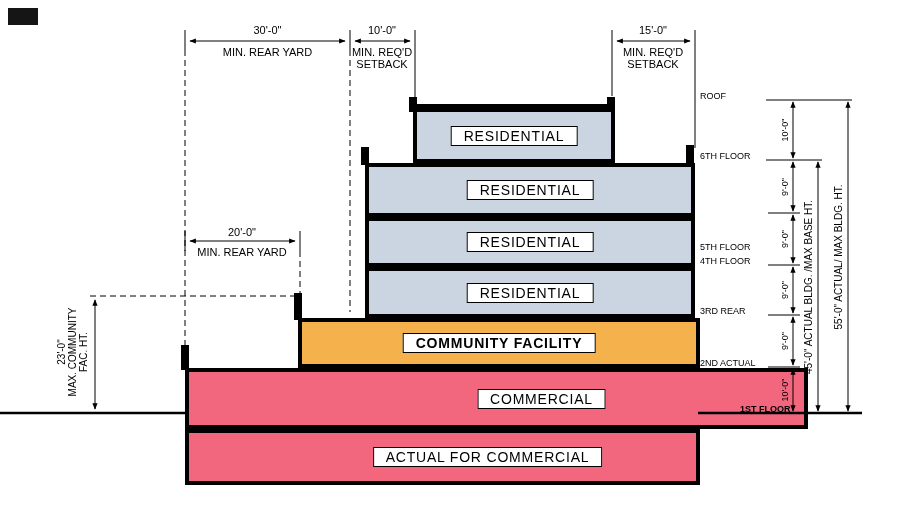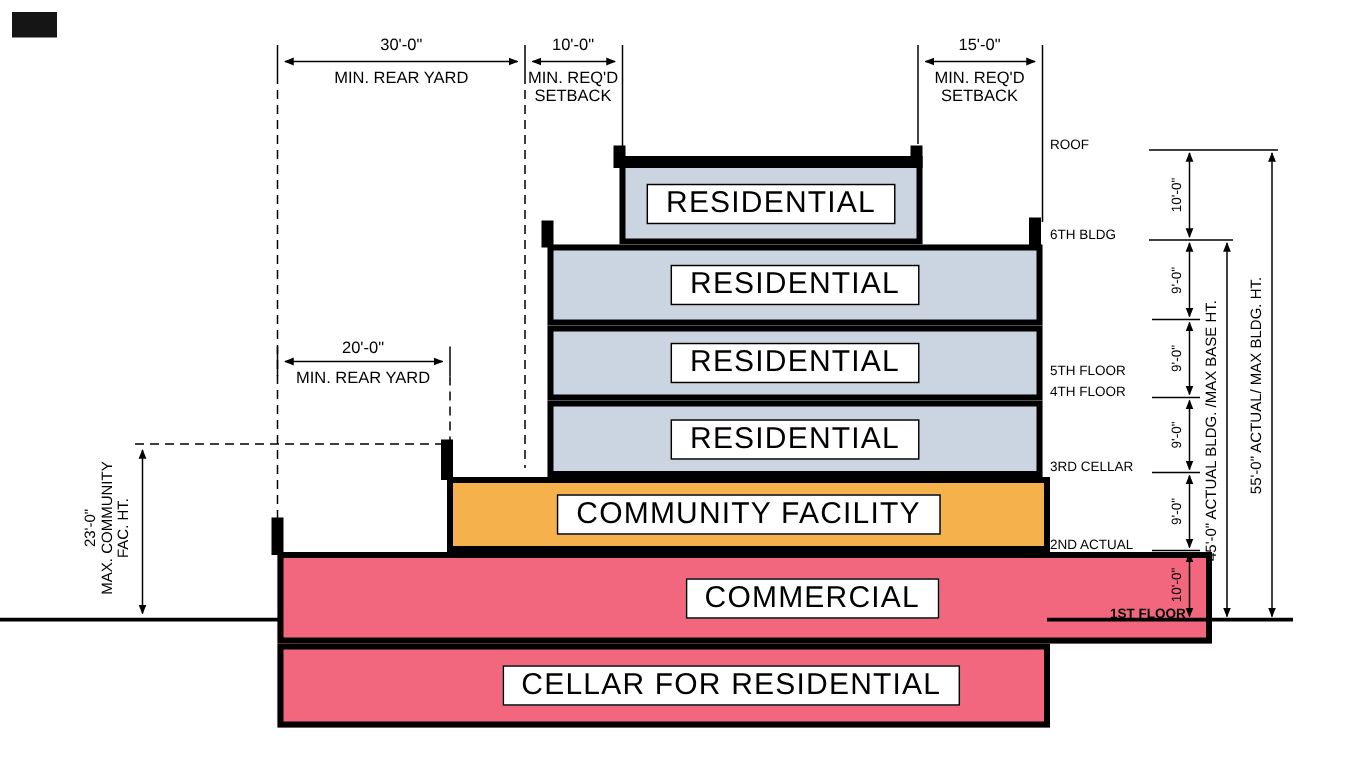--- a/index.html
+++ b/index.html
@@ -1,24 +1,24 @@
 <!DOCTYPE html>
 <html><head>
 <meta charset="utf-8">
 <style>
   * { margin:0; padding:0; box-sizing:border-box; }
   body { background:#fff; font-family:"Liberation Sans", sans-serif; }
   .canvas { position:relative; width:900px; height:510px; background:#fff; color:#000; overflow:hidden; }
   .overlay { position:absolute; left:0; top:0; width:900px; height:510px; z-index:3; pointer-events:none; }
   .blk { position:absolute; border:4px solid #000; z-index:1; }
   .res { background:#CBD5E2; }
-  .fac { background:#F5B14B; }
+  .fac { background:#F5B14B;font-weight:bold; }
   .comm { background:#F2677E; }
   .blk-label { position:absolute; left:50%; top:50%; transform:translate(-50%,-50%);
-    background:#fff; border:1px solid #000; padding:1px 12px; font-size:20px;
+    background:#fff; border:1px solid #000; padding:1px 12px; font-size:14px;
     letter-spacing:.8px; white-space:nowrap; z-index:2; }
   .blk-label.shift { left:calc(50% + 45px); }
   .parapet { position:absolute; background:#000; z-index:2; }
   .txt { position:absolute; font-size:11px; line-height:12px; text-align:center; z-index:4; white-space:nowrap; }
   .floor-lbl { position:absolute; width:64px; text-align:left; font-size:9px; line-height:10px; z-index:4; }
   .rot { position:absolute; transform:translate(-50%,-50%) rotate(-90deg); white-space:nowrap;
     font-size:9px; line-height:11px; text-align:center; z-index:4; }
   .rot2 { font-size:10px; }
   .corner-mark { position:absolute; left:8px; top:8px; width:30px; height:17px; background:#151515; z-index:1; }
 </style>
@@ -41,21 +41,21 @@
   <div class="blk res" style="left:365px;top:267px;width:330px;height:51px;">
     <span class="blk-label">RESIDENTIAL</span>
   </div>
   <div class="blk fac" style="left:298px;top:318px;width:402px;height:50px;">
     <span class="blk-label">COMMUNITY FACILITY</span>
   </div>
   <div class="blk comm" style="left:185px;top:368px;width:623px;height:61px;">
     <span class="blk-label shift">COMMERCIAL</span>
   </div>
   <div class="blk comm" style="left:185px;top:429px;width:515px;height:56px;">
-    <span class="blk-label shift">CELLAR FOR RESIDENTIAL</span>
+    <span class="blk-label shift">ACTUAL FOR COMMERCIAL</span>
   </div>
 
   <div class="parapet" style="left:181px;top:345px;width:8px;height:25px;"></div>
   <div class="parapet" style="left:294px;top:293px;width:8px;height:27px;"></div>
   <div class="parapet" style="left:361px;top:147px;width:8px;height:18px;"></div>
   <div class="parapet" style="left:409px;top:97px;width:8px;height:15px;"></div>
   <div class="parapet" style="left:607px;top:97px;width:8px;height:15px;"></div>
   <div class="parapet" style="left:686px;top:145px;width:8px;height:20px;"></div>
 
   <svg class="overlay" viewBox="0 0 900 510">
@@ -128,24 +128,24 @@
   <div class="txt" style="left:182px;width:120px;top:226px;">20'-0"</div>
   <div class="txt" style="left:167px;width:150px;top:246px;">MIN. REAR YARD</div>
 
   <div class="rot rot2" style="left:72px;top:352px;">
     <div>23'-0"</div>
     <div>MAX. COMMUNITY</div>
     <div>FAC. HT.</div>
   </div>
 
   <div class="floor-lbl" style="left:700px;top:91px;">ROOF</div>
-  <div class="floor-lbl" style="left:700px;top:151px;">6TH BLDG</div>
+  <div class="floor-lbl" style="left:700px;top:151px;">6TH FLOOR</div>
   <div class="floor-lbl" style="left:700px;top:204px;margin-top:38px;">5TH FLOOR</div>
   <div class="floor-lbl" style="left:700px;top:256px;">4TH FLOOR</div>
-  <div class="floor-lbl" style="left:700px;top:306px;">3RD CELLAR</div>
+  <div class="floor-lbl" style="left:700px;top:306px;">3RD REAR</div>
   <div class="floor-lbl" style="left:700px;top:358px;">2ND ACTUAL</div>
   <div class="floor-lbl" style="left:740px;top:404px;font-weight:bold;">1ST FLOOR</div>
 
   <div class="rot" style="left:785px;top:130px;">10'-0"</div>
   <div class="rot" style="left:785px;top:187px;">9'-0"</div>
   <div class="rot" style="left:785px;top:239px;">9'-0"</div>
   <div class="rot" style="left:785px;top:290px;">9'-0"</div>
   <div class="rot" style="left:785px;top:341px;">9'-0"</div>
   <div class="rot" style="left:785px;top:390px;">10'-0"</div>
 

